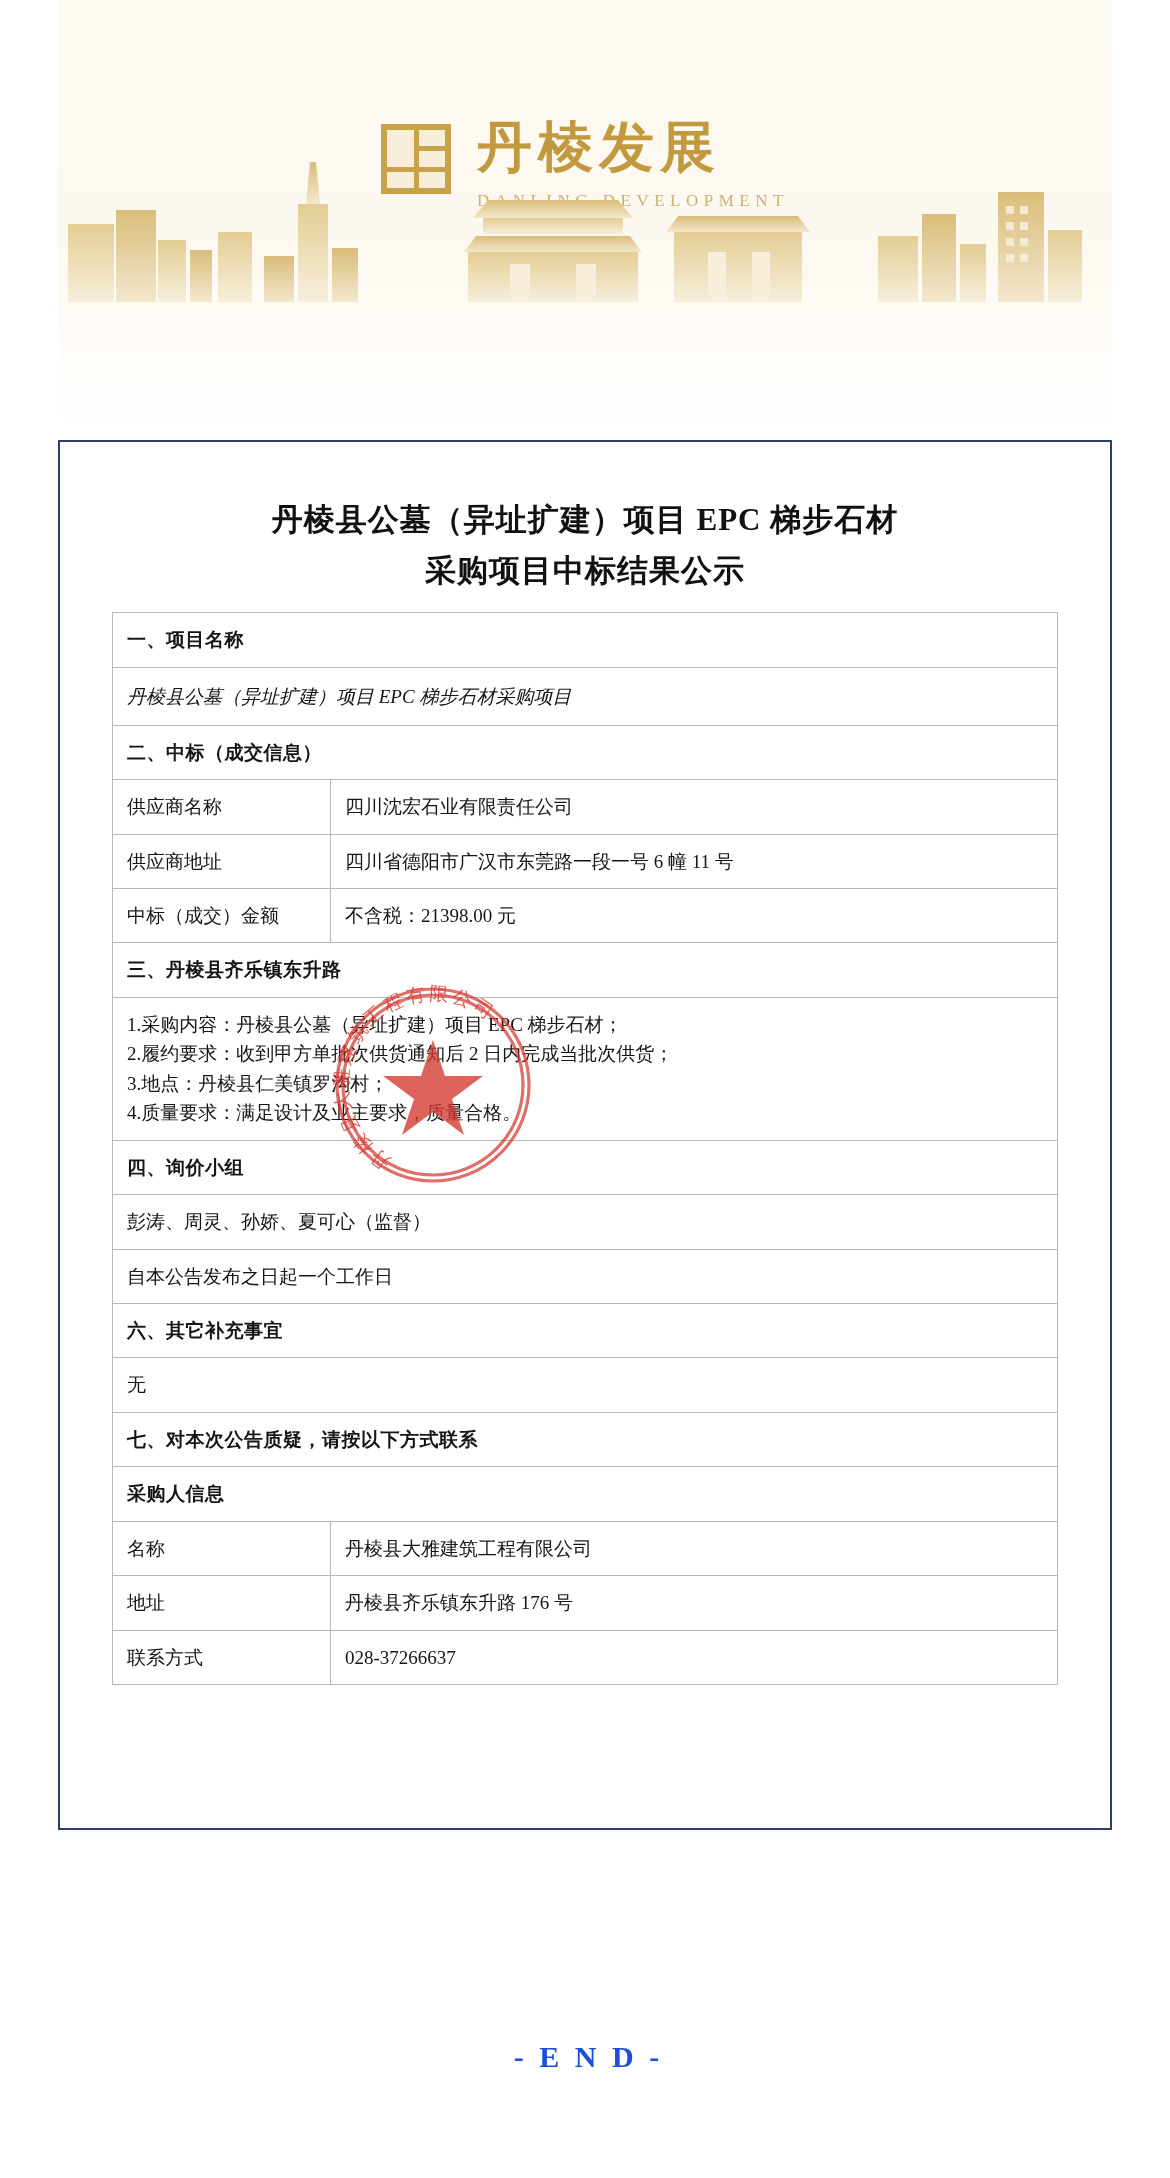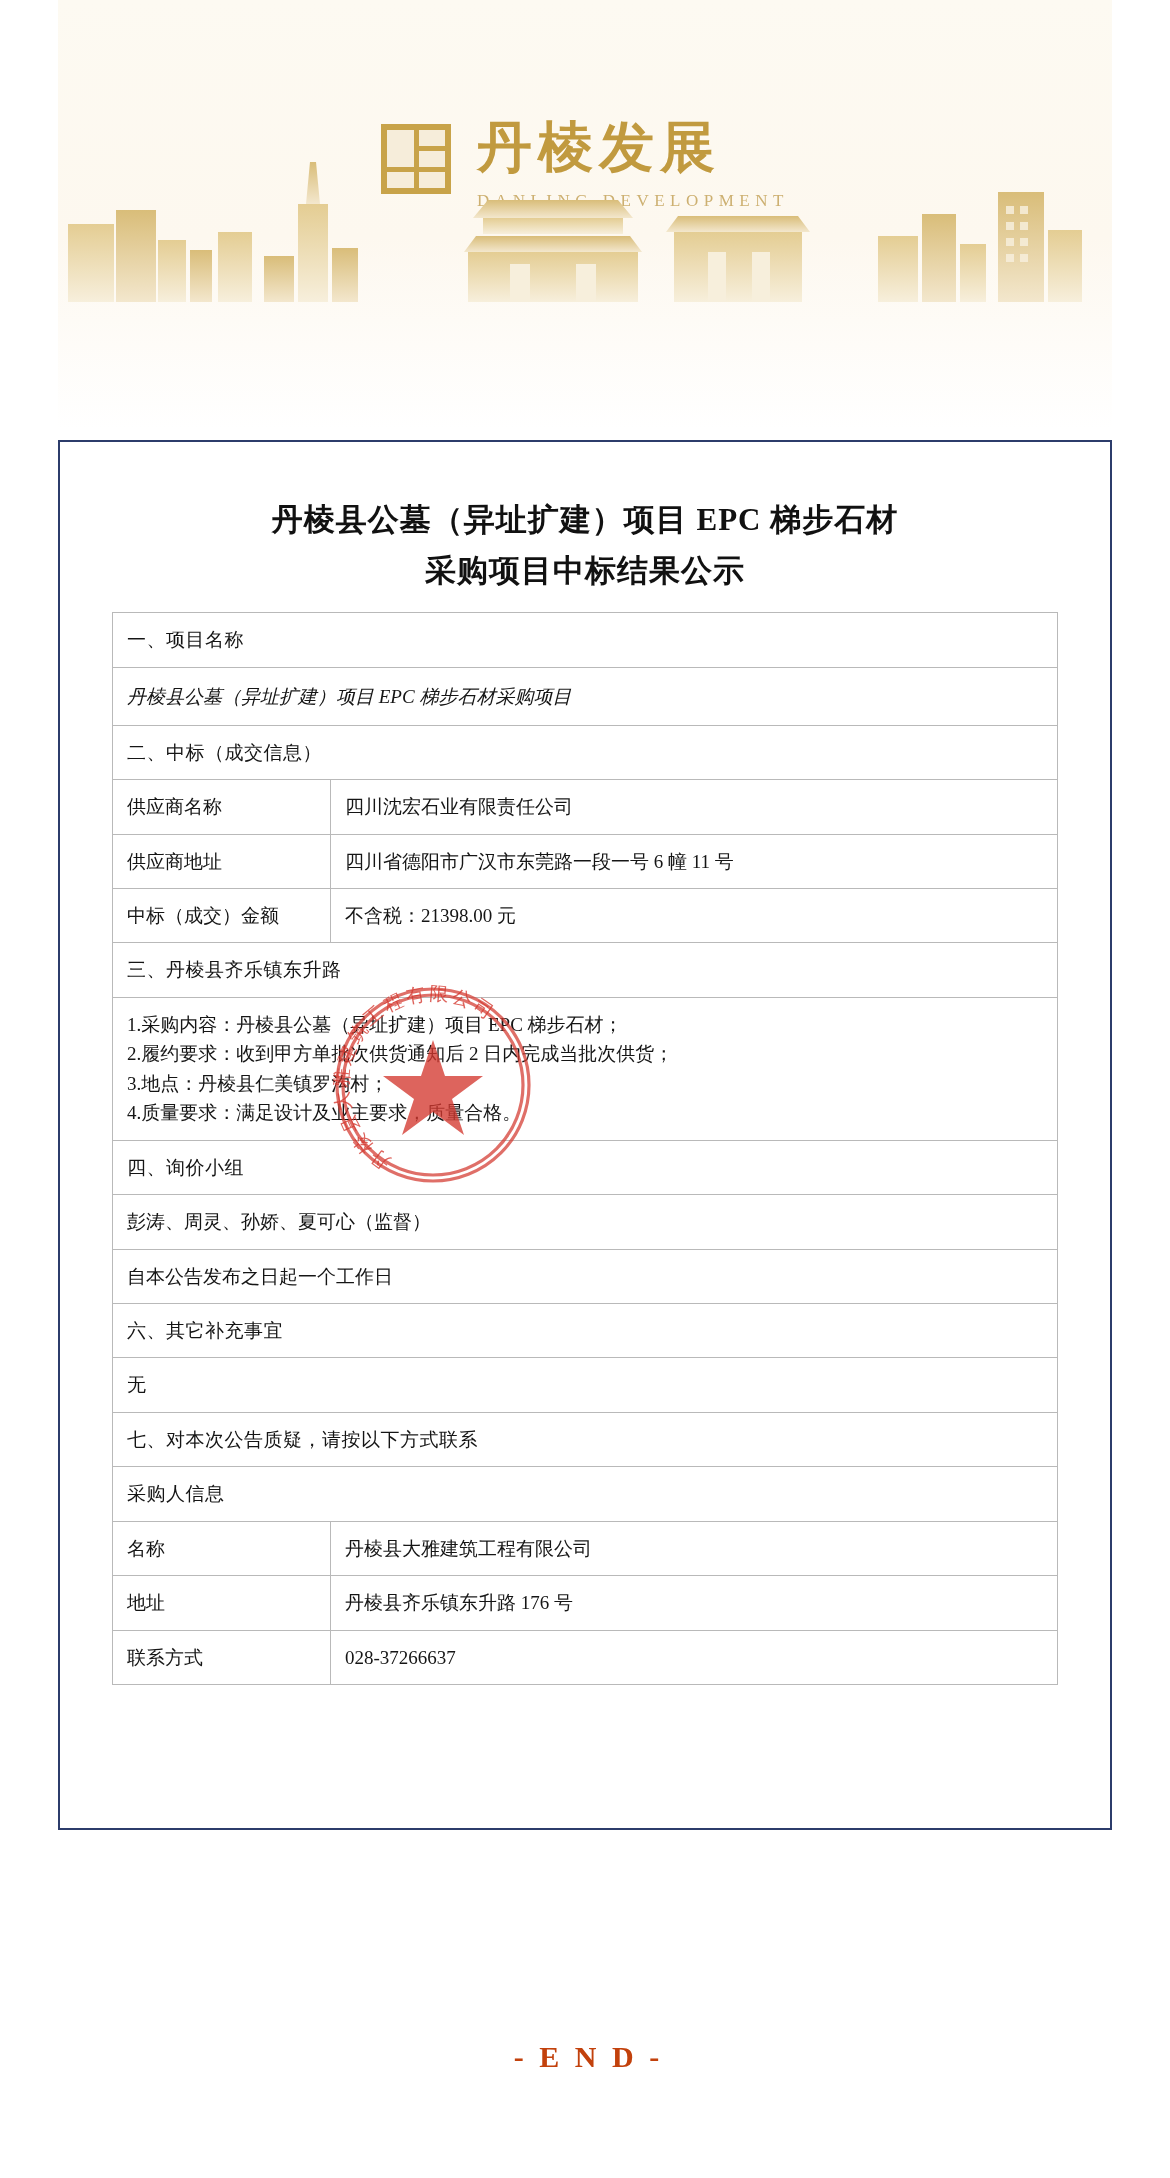--- a/index.html
+++ b/index.html
@@ -98,21 +98,21 @@
     table-layout: fixed;
     font-size: 19px;
   }
   table.main td {
     border: 1px solid #b9b9b9;
     padding: 12px 14px;
     vertical-align: middle;
     line-height: 1.55;
     color: #151515;
   }
-  td.section { font-weight: 400; letter-spacing: .5px; }
+  td.section { font-weight: 700; letter-spacing: .5px; }
   td.label { width: 218px; }
   td.body { }
   .col-narrow { width: 218px; }
   td.multiline { line-height: 2.0; padding: 14px 14px 18px 14px; }
   td.tall { height: 58px; font-style: italic; }
 
   
   .stamp {
     position: absolute;
     left: 326px;
@@ -123,21 +123,21 @@
   }
 
   
   .footer-end {
     position: absolute;
     left: 0; right: 0;
     top: 2040px;
     text-align: center;
     font-size: 30px;
     letter-spacing: 4px;
-    color: #c2410c;
+    color: #1d4ed8;
     font-weight: 700;
     font-family: "Liberation Serif", serif;
     padding-left: 7px;
   }
 </style>
 </head>
 <body>
 
 <div class="page">
 

